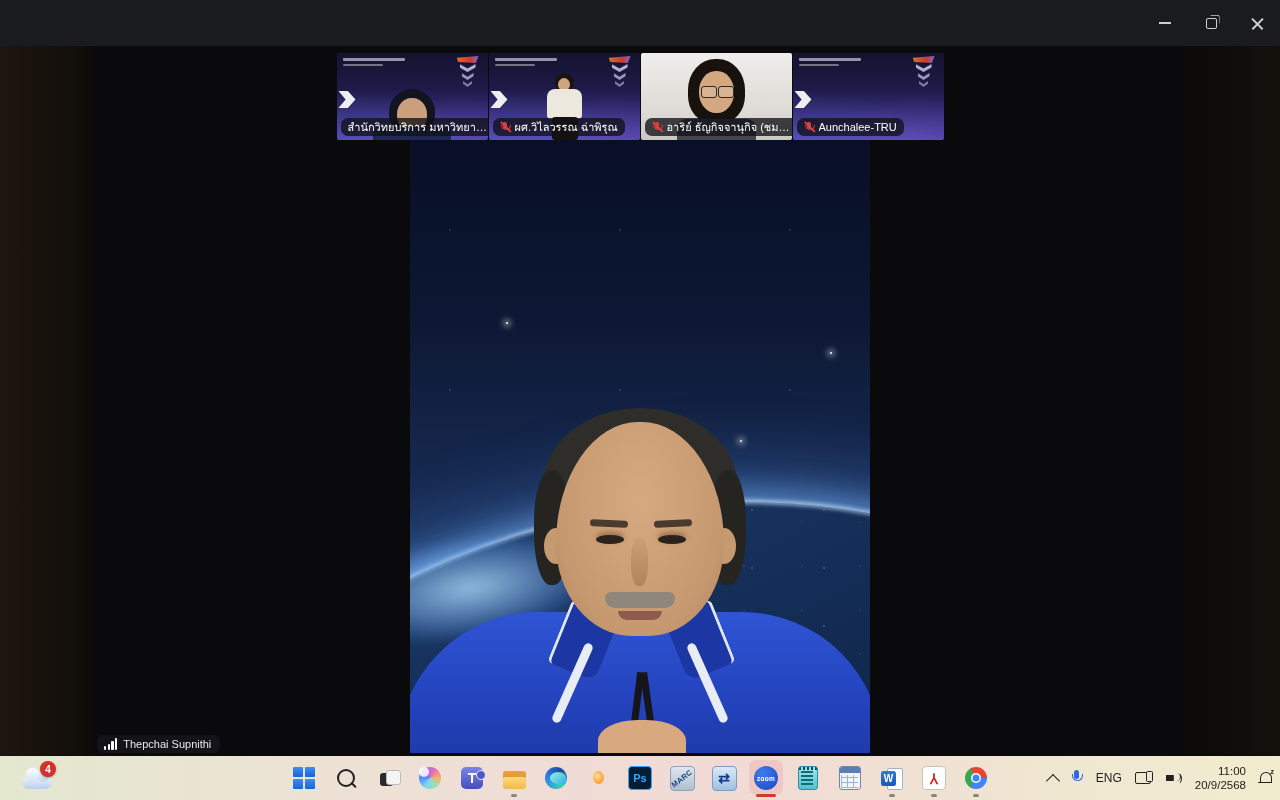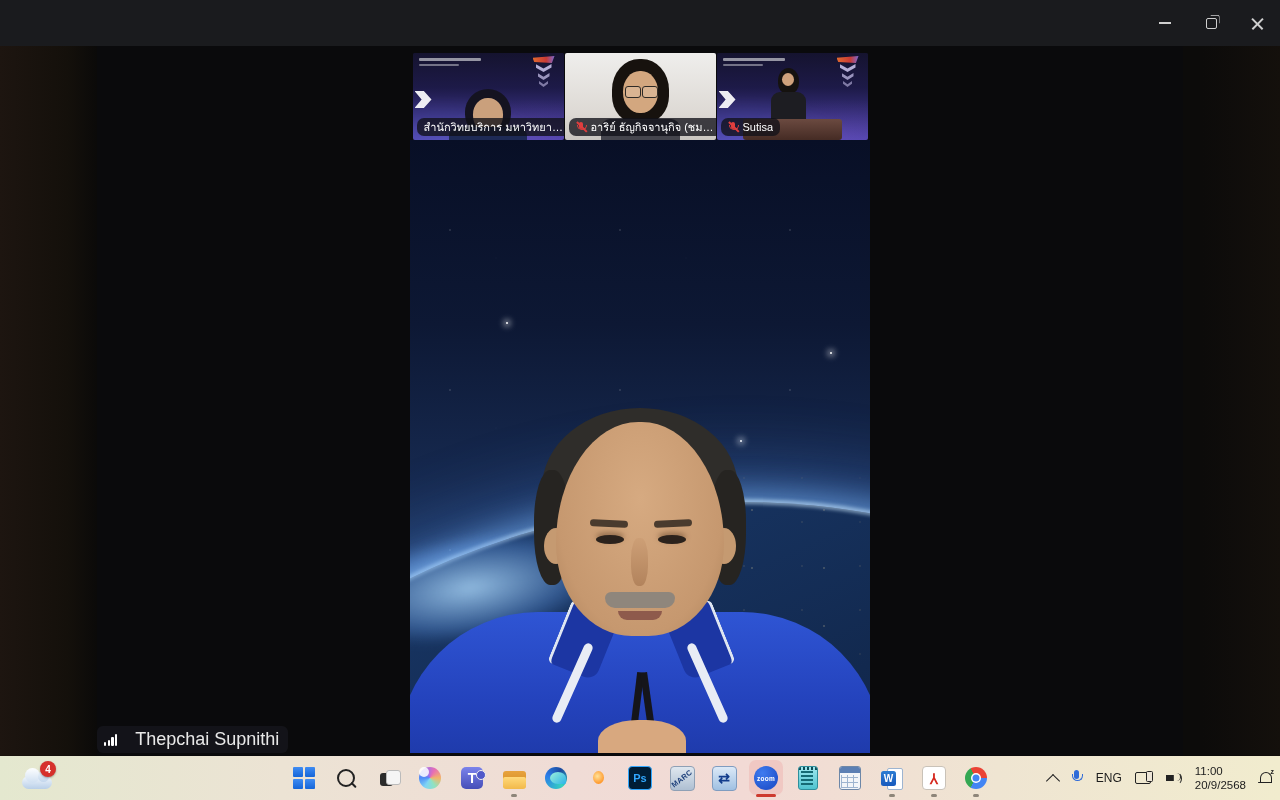--- a/index.html
+++ b/index.html
@@ -119,21 +119,21 @@
   .m-flapR{left:264px;top:466px;width:48px;height:68px;background:#1c36a3;border-right:3px solid #dfe6f2;border-radius:4px 6px 6px 12px;transform:rotate(-22deg);}
   .m-trimL{left:158px;top:500px;width:9px;height:86px;background:#e8ecf5;border-radius:5px;transform:rotate(24deg);}
   .m-trimR{left:293px;top:500px;width:9px;height:86px;background:#e8ecf5;border-radius:5px;transform:rotate(-24deg);}
   .m-lan1{left:222px;top:532px;width:7px;height:85px;background:#15151b;transform:rotate(7deg);}
   .m-lan2{left:236px;top:532px;width:7px;height:85px;background:#15151b;transform:rotate(-8deg);}
   .m-hand{left:188px;top:580px;width:88px;height:46px;background:#d8a87f;border-radius:45% 45% 20% 20%;}
 
   
   .speaker-label{position:absolute;left:97px;bottom:47px;display:flex;align-items:center;gap:6px;
      background:rgba(22,22,28,.82);border-radius:6px;padding:3px 9px 3px 7px;z-index:35;}
-  .speaker-label .stxt{color:#e8e8e8;font-size:18px;margin-left:12px;}
+  .speaker-label .stxt{color:#e8e8e8;font-size:11px;}
   .abars{display:flex;align-items:flex-end;gap:1.5px;height:12px;}
   .abars i{display:block;width:2.2px;background:#fff;border-radius:1px;}
   .abars i:nth-child(1){height:4px;} .abars i:nth-child(2){height:6px;}
   .abars i:nth-child(3){height:9px;} .abars i:nth-child(4){height:12px;}
 
   
   .taskbar{position:absolute;left:0;bottom:0;width:1280px;height:44px;z-index:50;
      background:linear-gradient(90deg,#e4e8cf 0%,#ece3d4 22%,#f0dcd6 45%,#f2dad5 58%,#efe5d2 78%,#f1ecce 100%);
      box-shadow:0 -1px 0 rgba(0,0,0,.08);} 
   .widgets{position:absolute;left:14px;top:5px;width:46px;height:34px;display:flex;align-items:center;justify-content:center;}
@@ -221,21 +221,21 @@
   .tr-mic::before{content:"";position:absolute;left:3.5px;top:0;width:5px;height:9px;background:#2f6bd8;border-radius:2.5px;}
   .tr-mic::after{content:"";position:absolute;left:1px;top:4px;width:9px;height:6px;border:1.6px solid #2f6bd8;border-top:none;border-radius:0 0 9px 9px;}
   .tr-lang{font-size:12px;color:#1c1c1c;}
   .tr-disp{width:18px;height:14px;position:relative;}
   .tr-disp::before{content:"";position:absolute;left:0;top:1px;width:14px;height:10px;border:1.5px solid #222;border-radius:2px;}
   .tr-disp::after{content:"";position:absolute;right:0;top:0;width:5px;height:9px;border:1.3px solid #222;border-radius:1.5px;background:#ece4d6;}
   .tr-spk{width:16px;height:14px;position:relative;}
   .tr-spk::before{content:"";position:absolute;left:0;top:4px;width:8px;height:6px;background:#222;clip-path:polygon(0 0,40% 0,100% -60%,100% 160%,40% 100%,0 100%);}
   .tr-spk::after{content:"";position:absolute;right:1px;top:2px;width:8px;height:8px;border:1.5px solid #222;border-left:none;border-top:none;border-bottom:none;border-radius:50%;box-shadow:3px 0 0 -1.5px #2220;}
   .tr-wave{position:absolute;right:0px;top:1px;width:10px;height:11px;border:1.5px solid #222;border-left:0;border-radius:0 50% 50% 0/0 50% 50% 0;border-top-color:transparent;border-bottom-color:transparent;}
-  .tr-clock{text-align:left;font-size:11.5px;line-height:14px;color:#1c1c1c;}
+  .tr-clock{text-align:right;font-size:11.5px;line-height:14px;color:#1c1c1c;}
   .tr-bell{width:13px;height:15px;position:relative;}
   .tr-bell::before{content:"";position:absolute;left:1px;top:1px;width:10px;height:10px;border:1.5px solid #222;border-bottom:none;border-radius:6px 6px 0 0;}
   .tr-bell::after{content:"";position:absolute;left:-1px;top:11px;width:14px;height:1.6px;background:#222;border-radius:1px;}
   .tr-bell b{position:absolute;right:-2px;top:-3px;font-size:7px;color:#222;font-weight:bold;}
 </style>
 </head>
 <body>
 
 <div class="titlebar">
   <div class="wctrls">
@@ -268,59 +268,76 @@
     <div class="varrow"></div>
     <div class="pp t1-hair"></div>
     <div class="pp t1-face"></div>
     <div class="pp t1-body"></div>
     <div class="plabel">
 
       <span class="ptxt">สำนักวิทยบริการ มหาวิทยาลัยร...</span>
     </div>
   </div>
 
+  <div class="thumb">
+    <div class="vbg"></div>
+    <div class="vtext"></div>
+    <div class="vlogo">
+        <div class="vmark"></div>
+        <div class="vchev c1"></div>
+        <div class="vchev c2"></div>
+        <div class="vchev c3"></div>
+      </div>
+    <div class="varrow"></div>
+    <div class="pp t2-hair"></div>
+    <div class="pp t2-face"></div>
+    <div class="pp t2-body"></div>
+    <div class="pp t2-skirt"></div>
+    <div class="plabel">
+      <span class="micoff">
+          <i class="slash"></i>
+        </span>
+      <span class="ptxt">ผศ.วิไลวรรณ ฉ่าพิรุณ</span>
+    </div>
+  </div>
 
 
   <div class="thumb">
     <div class="t4-bg"></div>
     <div class="pp t4-hair"></div>
     <div class="pp t4-face"></div>
     <div class="pp t4-gl"></div>
     <div class="pp t4-gr"></div>
     <div class="pp t4-body"></div>
     <div class="plabel">
       <span class="micoff">
           <i class="slash"></i>
         </span>
       <span class="ptxt">อาริย์ ธัญกิจจานุกิจ (ชมรม...</span>
     </div>
   </div>
 
+
   <div class="thumb">
     <div class="vbg"></div>
     <div class="vtext"></div>
     <div class="vlogo">
         <div class="vmark"></div>
         <div class="vchev c1"></div>
         <div class="vchev c2"></div>
         <div class="vchev c3"></div>
       </div>
     <div class="varrow"></div>
-    <div class="pp t5-hair"></div>
-    <div class="pp t5-face"></div>
-    <div class="pp t5-body"></div>
-    <div class="pp t5-desk"></div>
     <div class="plabel">
       <span class="micoff">
           <i class="slash"></i>
         </span>
-      <span class="ptxt">Sutisa</span>
-    </div>
-  </div>
-
+      <span class="ptxt">Aunchalee-TRU</span>
+    </div>
+  </div>
 
 </div>
 
 <div class="mainvid">
   <div class="sky"></div>
   <div class="stars"></div>
   <div class="star" style="left:244px;top:398px;"></div>
   <div class="star" style="left:182px;top:462px;width:4px;height:4px;"></div>
   <div class="star" style="left:330px;top:300px;width:2px;height:2px;"></div>
   <div class="star" style="left:96px;top:182px;width:2px;height:2px;"></div>

